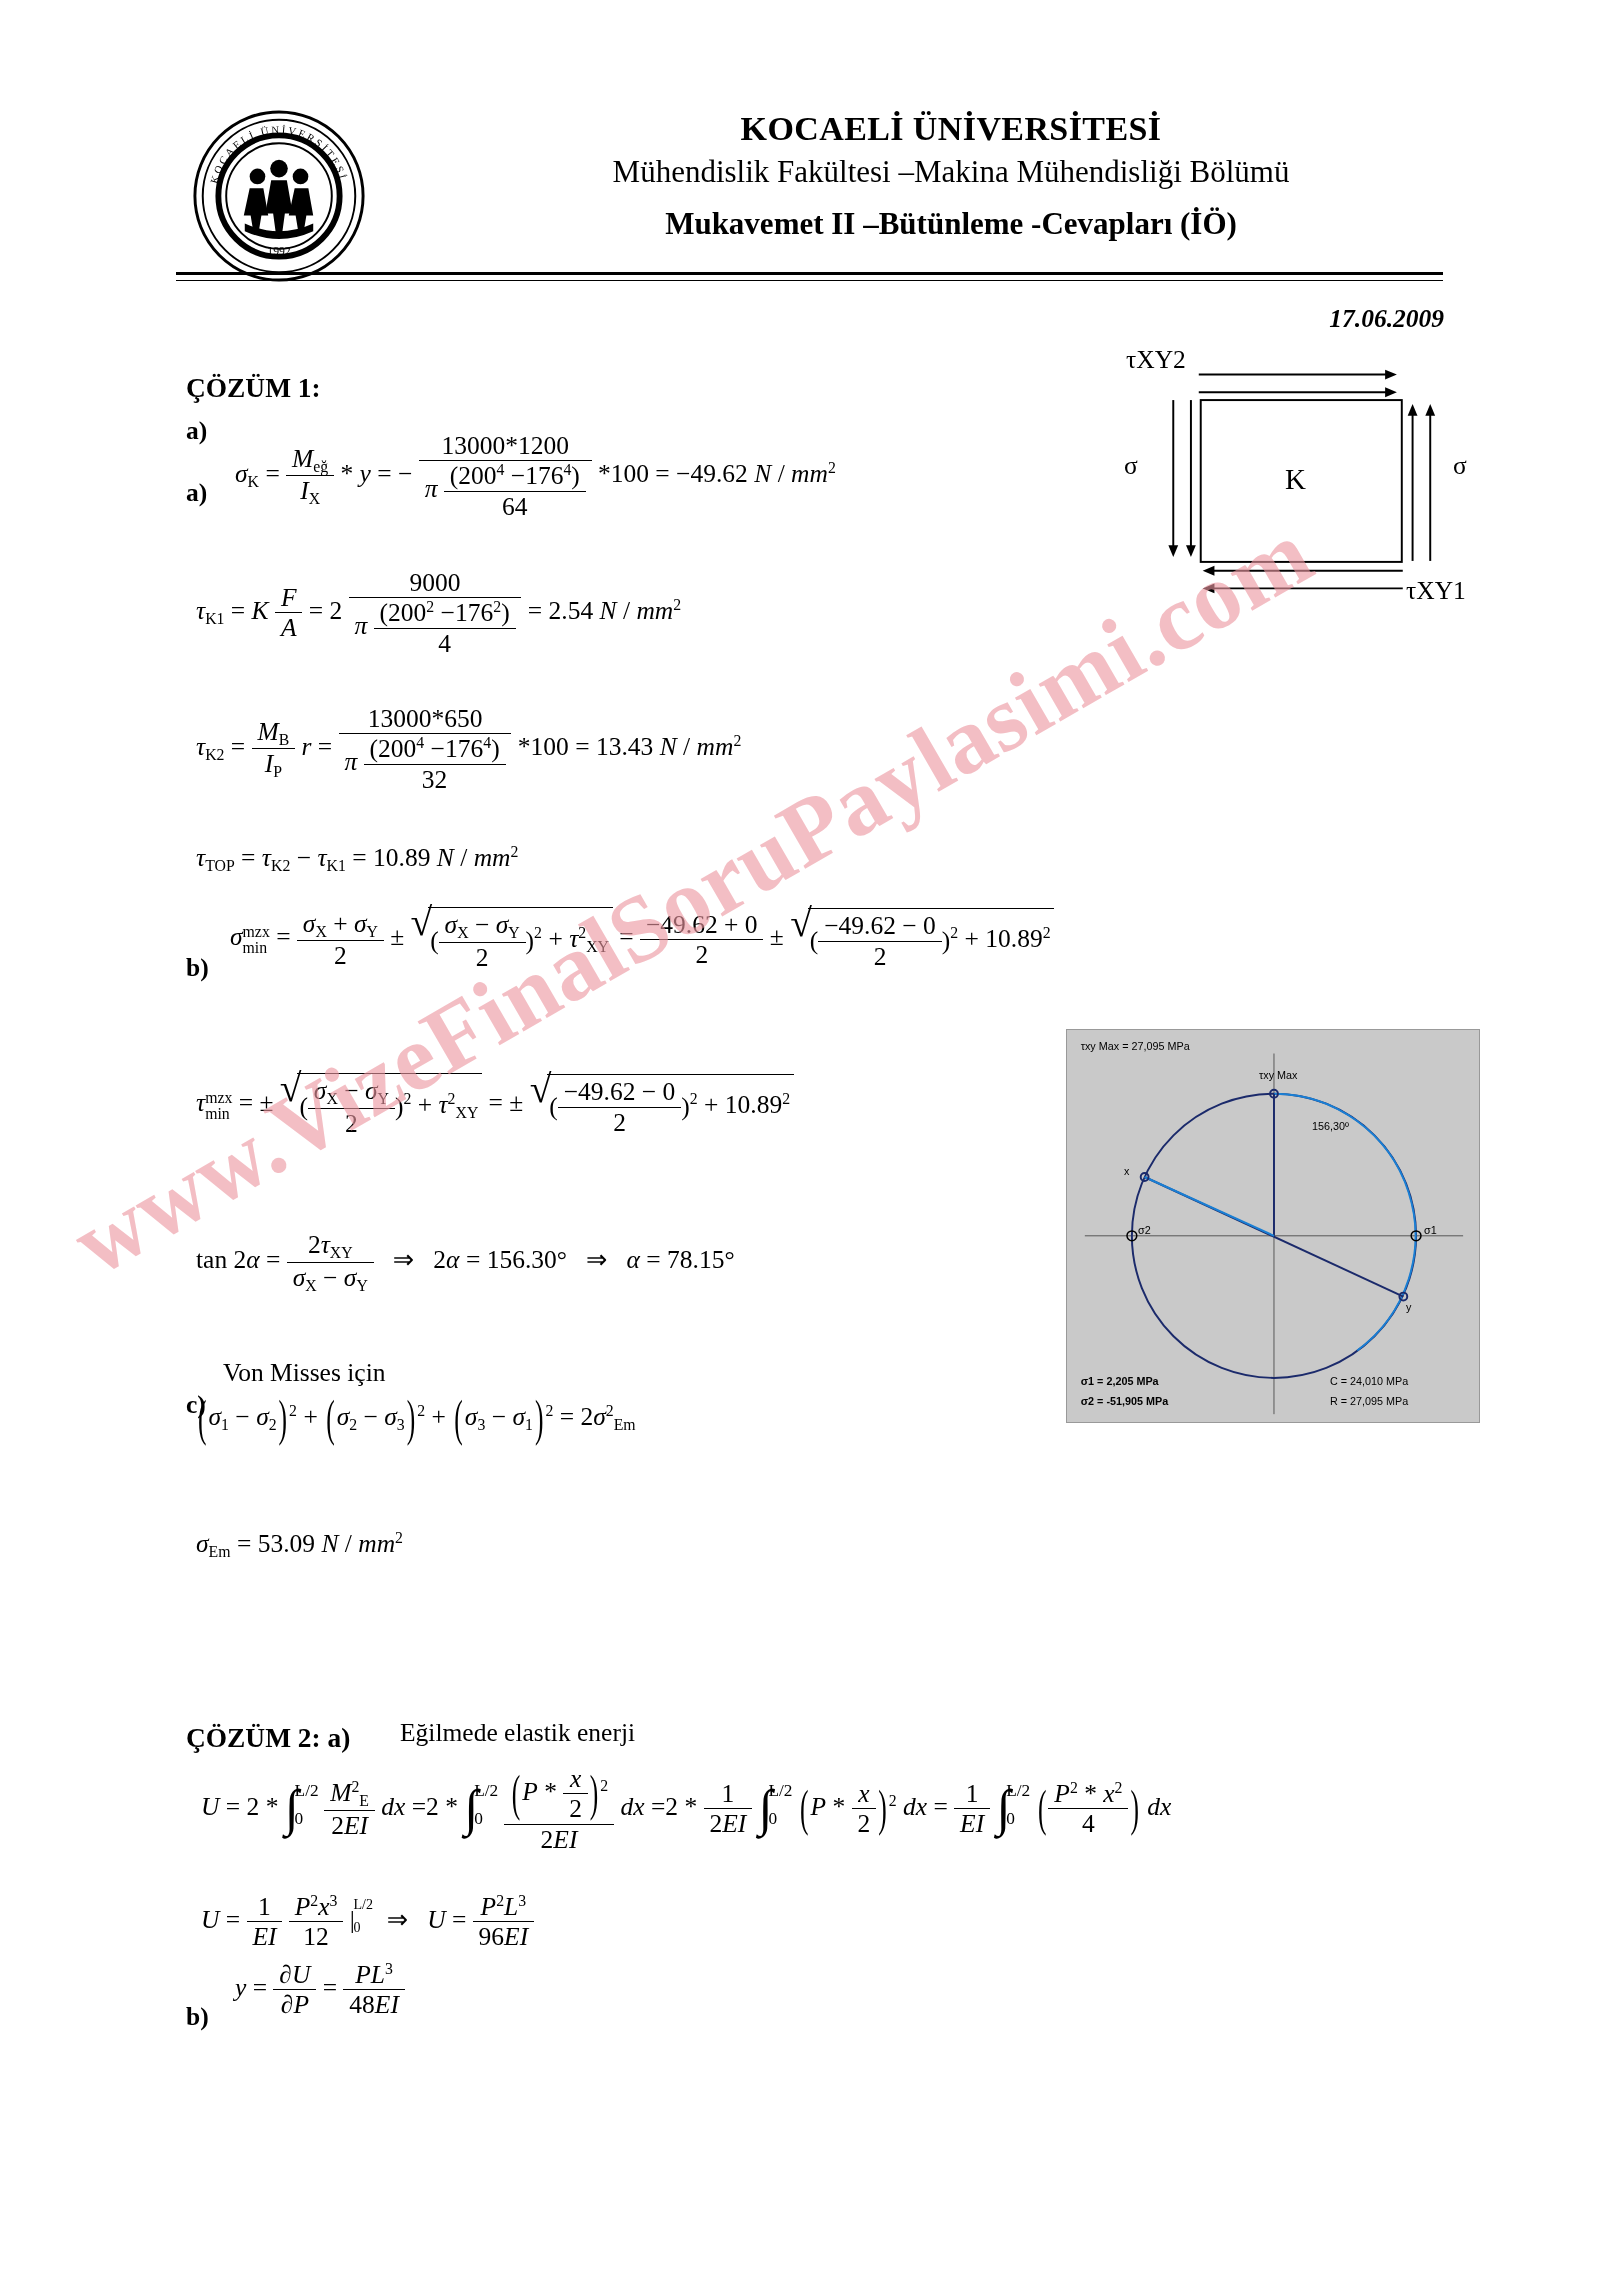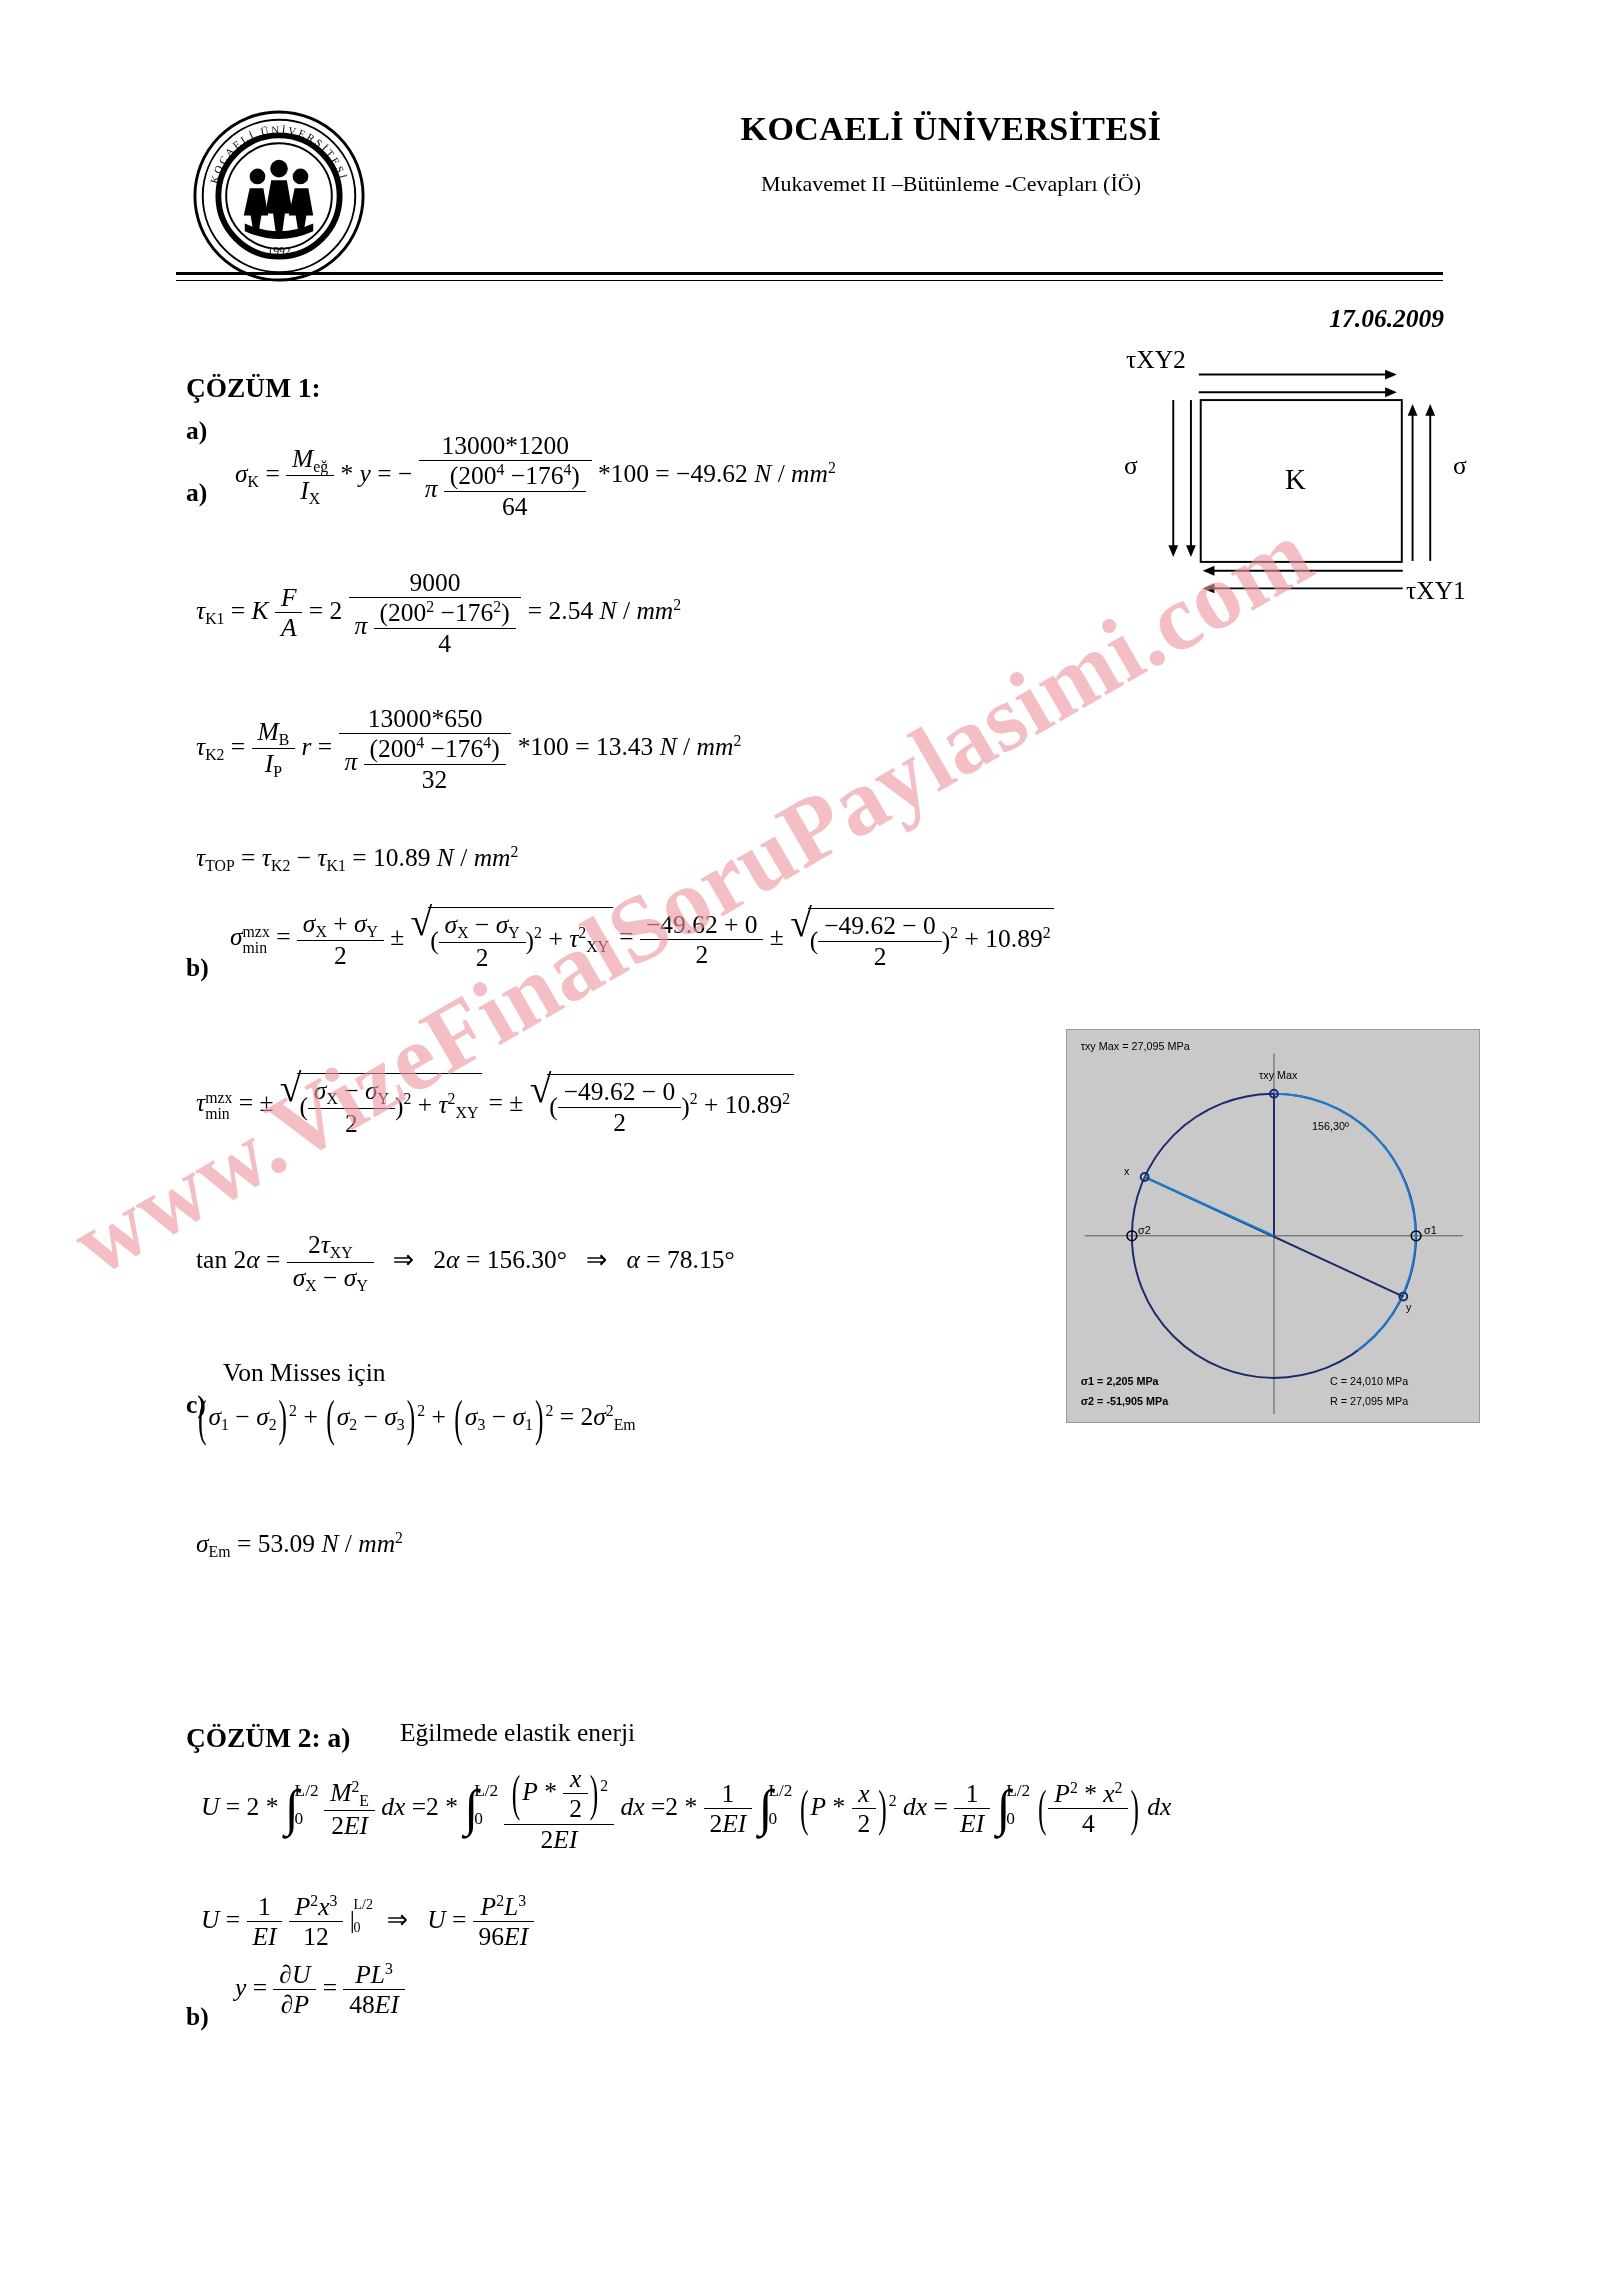--- a/index.html
+++ b/index.html
@@ -7,21 +7,21 @@
 
   .page{position:absolute;left:0;top:0;width:1620px;height:2293px;}
 
   
   .header{position:absolute;left:0;top:51px;width:1620px;height:157px;}
   .logo{position:absolute;left:191px;top:57px;width:176px;height:176px;}
   .logo svg{display:block;}
   .head-lines{position:absolute;left:412px;top:59px;width:1078px;text-align:center;}
   .head-l1{font-size:34px;font-weight:bold;letter-spacing:0.4px;}
   .head-l2{font-size:31px;margin-top:5.9px;}
-  .head-l3{font-size:22px;font-weight:normal;margin-top:23px;}
+  .head-l3{font-size:31px;font-weight:bold;margin-top:16px;}
 
   .rule1{position:absolute;left:176px;top:272px;width:1267px;height:2.9px;background:#000;}
   .rule2{position:absolute;left:176px;top:280px;width:1267px;height:1px;background:#000;}
 
   .date{position:absolute;right:176px;top:304px;font-size:26.5px;font-weight:bold;font-style:italic;}
 
   
   .t{position:absolute;white-space:nowrap;}
   .b{font-weight:bold;margin-top:32px;}
   .sz28{font-size:27.4px;}
@@ -83,20 +83,21 @@
         </g>
         <text x="90" y="150" font-size="12" text-anchor="middle" fill="#000" font-family="Liberation Serif, serif">1992</text>
         <path id="arcTop" d="M 26 90 A 64 64 0 0 1 154 90" fill="none"></path>
         <text font-size="11" fill="#000" font-family="Liberation Serif, serif" letter-spacing="2.4">
           <textPath href="#arcTop" startOffset="6%">KOCAELİ ÜNİVERSİTESİ</textPath>
         </text>
       </svg>
     </div>
     <div class="head-lines">
       <div class="head-l1">KOCAELİ ÜNİVERSİTESİ</div>
+      <div class="head-l2">Mühendislik Fakültesi –Makina Mühendisliği Bölümü</div>
       <div class="head-l3">Mukavemet II –Bütünleme -Cevapları  (İÖ)</div>
     </div>
   </div>
 
   <div class="rule1"></div>
   <div class="rule2"></div>
 
   <div class="date sz26">17.06.2009</div>
 
   <div class="t b sz28" style="left:186px;top:341px;">ÇÖZÜM 1:</div>

